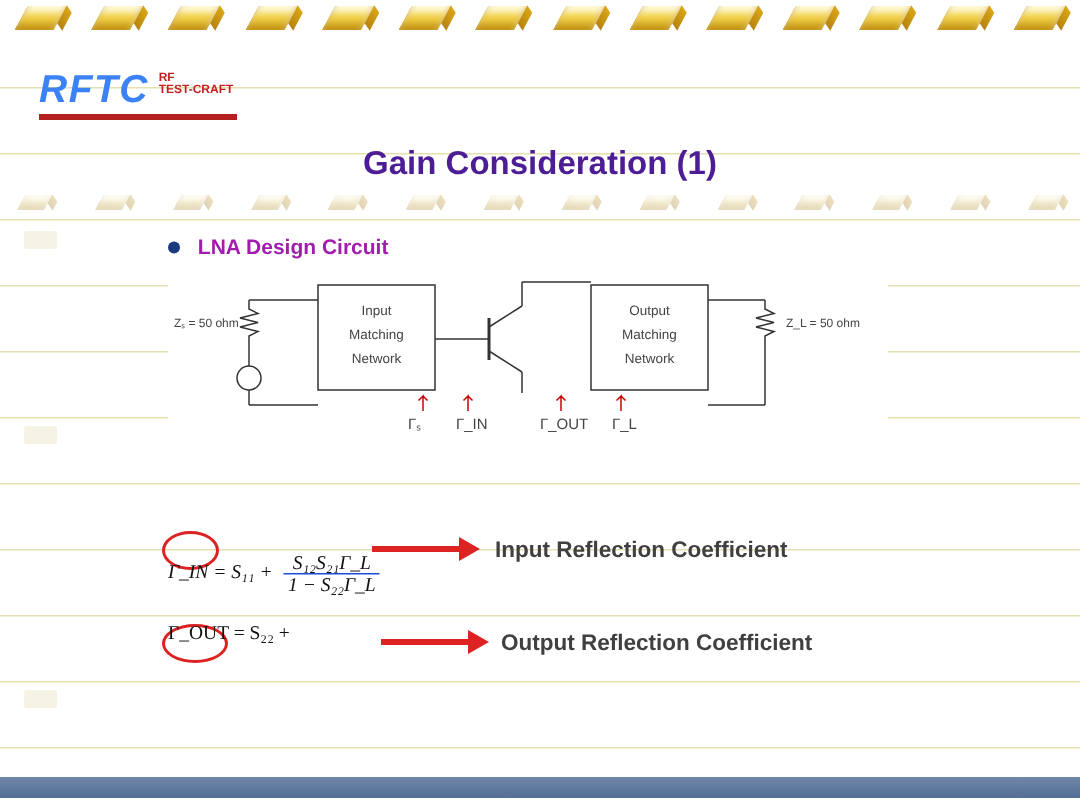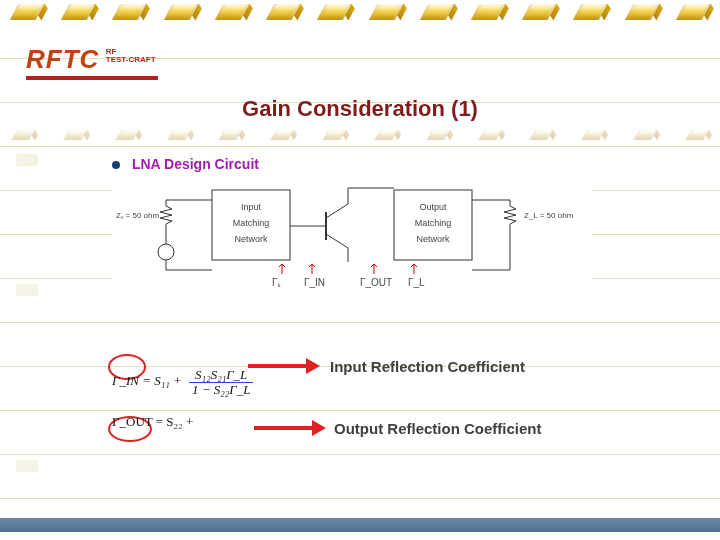--- a/index.html
+++ b/index.html
@@ -50,21 +50,21 @@
   
   .logo-wrap {
     position: absolute;
     left: 26px;
     top: 44px;
   }
   .logo-main {
     font-style: italic;
     font-weight: 900;
     font-size: 26px;
-    color: #c2410c;
+    color: #3b82f6;
     letter-spacing: 1px;
     display: inline-block;
   }
   .logo-tag {
     display: inline-block;
     font-size: 8px;
     color: #c62020;
     font-weight: 700;
     line-height: 1.05;
     vertical-align: top;
@@ -81,21 +81,21 @@
   }
 
   
   .title {
     position: absolute;
     left: 0; right: 0;
     top: 96px;
     text-align: center;
     font-size: 22px;
     font-weight: 700;
-    color: #7f1d1d;
+    color: #4c1d95;
     font-family: "Arial Narrow", Arial, sans-serif;
   }
 
   
   .sect {
     position: absolute;
     left: 112px;
     top: 156px;
     color: #a21caf;
     font-weight: 700;

